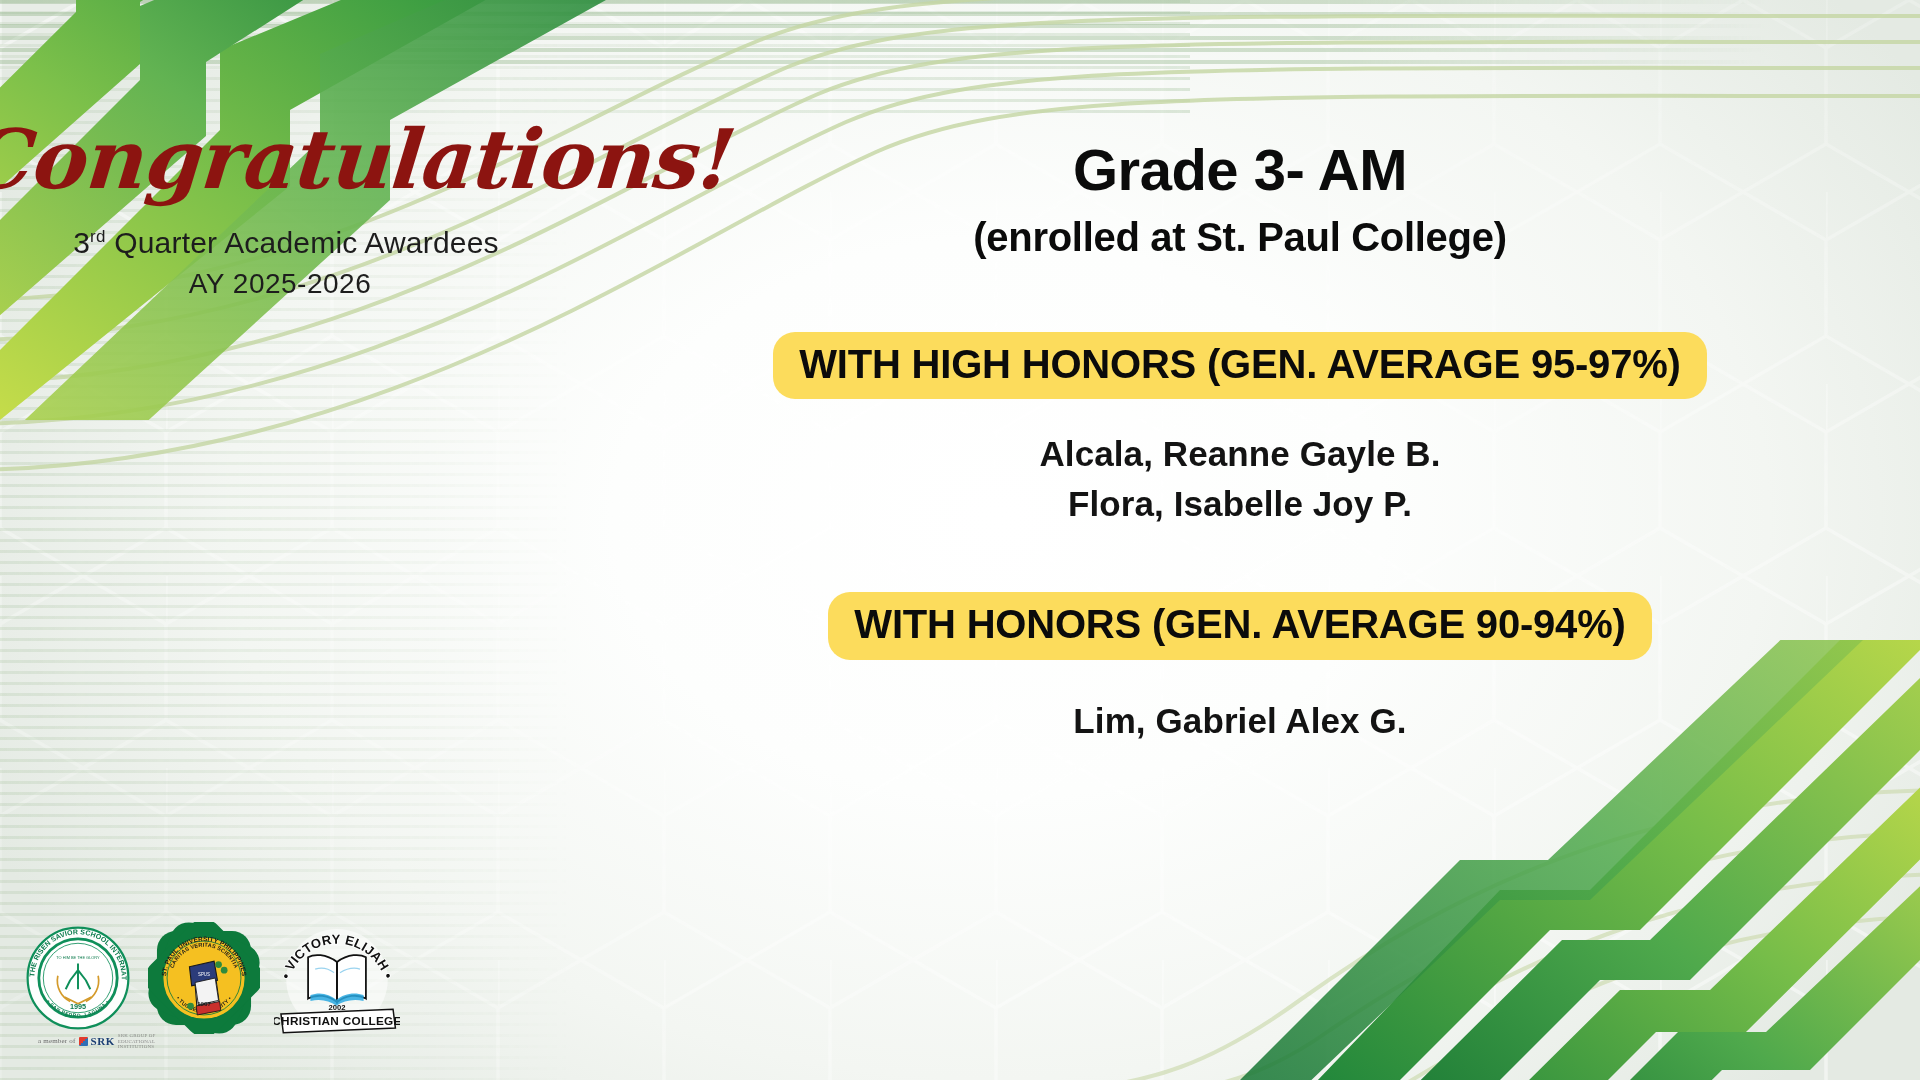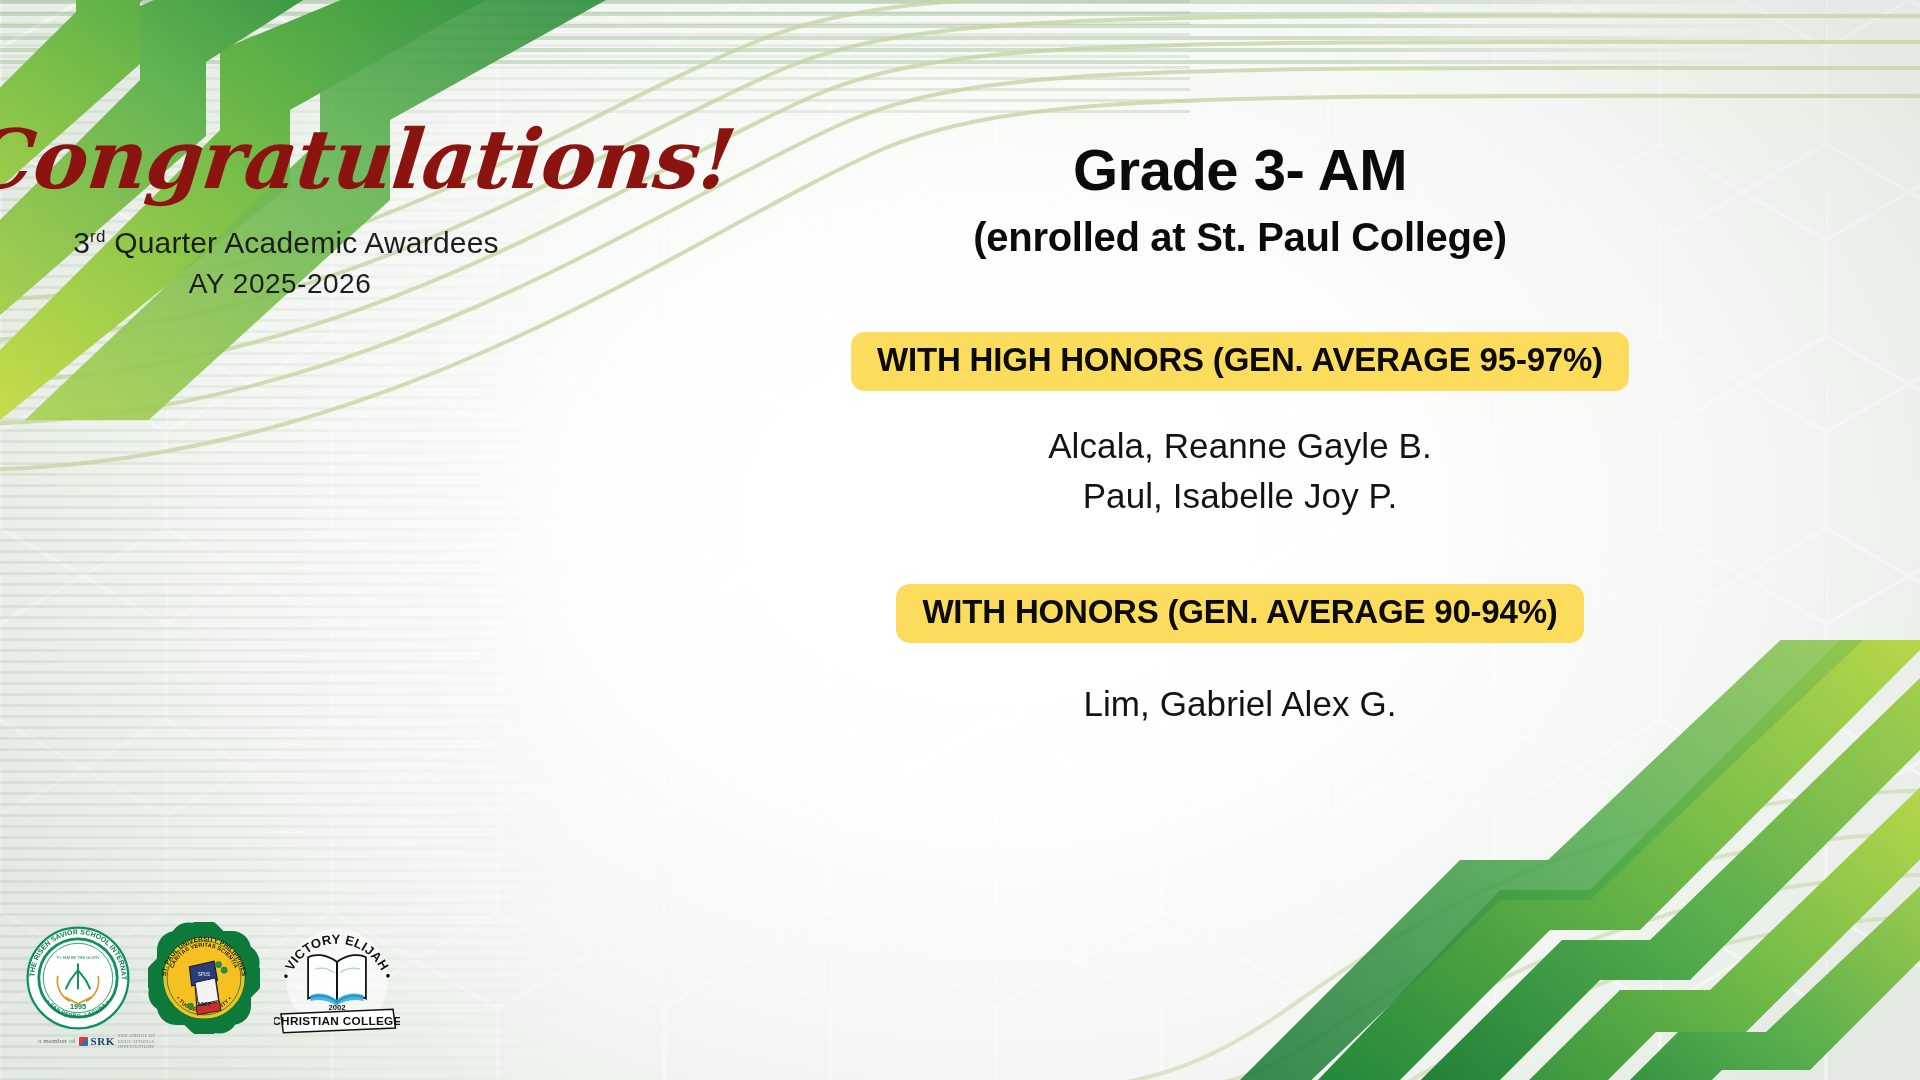--- a/index.html
+++ b/index.html
@@ -92,35 +92,35 @@
   }
   .grade-sub {
     margin-top:14px;
     font-size:40px; font-weight:700; color:#0b0b0b;
     letter-spacing:-.3px; text-align:center;
   }
 
   .honor-band {
     display:inline-block;
     background:#FCDC5C;
-    border-radius:14px;
+    border-radius:22px;
     padding:9px 26px 11px;
-    font-size:33px; font-weight:700; color:#0b0b0b;
+    font-size:40px; font-weight:700; color:#0b0b0b;
     letter-spacing:-.2px;
     white-space:nowrap;
     line-height:1.18;
   }
   .band-wrap { display:flex; justify-content:center; width:100%; }
   .band-1 { margin-top:72px; }
   .band-2 { margin-top:64px; }
 
   .name-list { margin-top:30px; text-align:center; }
   .name-list.second { margin-top:36px; }
   .name {
-    font-size:35px; color:#131313; font-weight:400;
+    font-size:35px; color:#131313; font-weight:700;
     line-height:1.42; letter-spacing:.1px;
   }
 
   
   .logo-row {
     position:absolute; left:22px; bottom:46px;
     display:flex; align-items:flex-end; gap:14px;
   }
   .logo { display:block; }
   .srk-line {
@@ -236,21 +236,21 @@
   <div class="main-col">
 
     <div class="grade-title">Grade 3- AM</div>
     <div class="grade-sub">(enrolled at St. Paul College)</div>
 
     <div class="band-wrap band-1">
       <div class="honor-band">WITH HIGH HONORS (GEN. AVERAGE 95-97%)</div>
     </div>
     <div class="name-list">
       <div class="name">Alcala, Reanne Gayle B.</div>
-      <div class="name">Paul, Isabelle Joy P.</div>
+      <div class="name">Flora, Isabelle Joy P.</div>
     </div>
 
     <div class="band-wrap band-2">
       <div class="honor-band">WITH HONORS (GEN. AVERAGE 90-94%)</div>
     </div>
     <div class="name-list second">
       <div class="name">Lim, Gabriel Alex G.</div>
     </div>
 
   </div>

